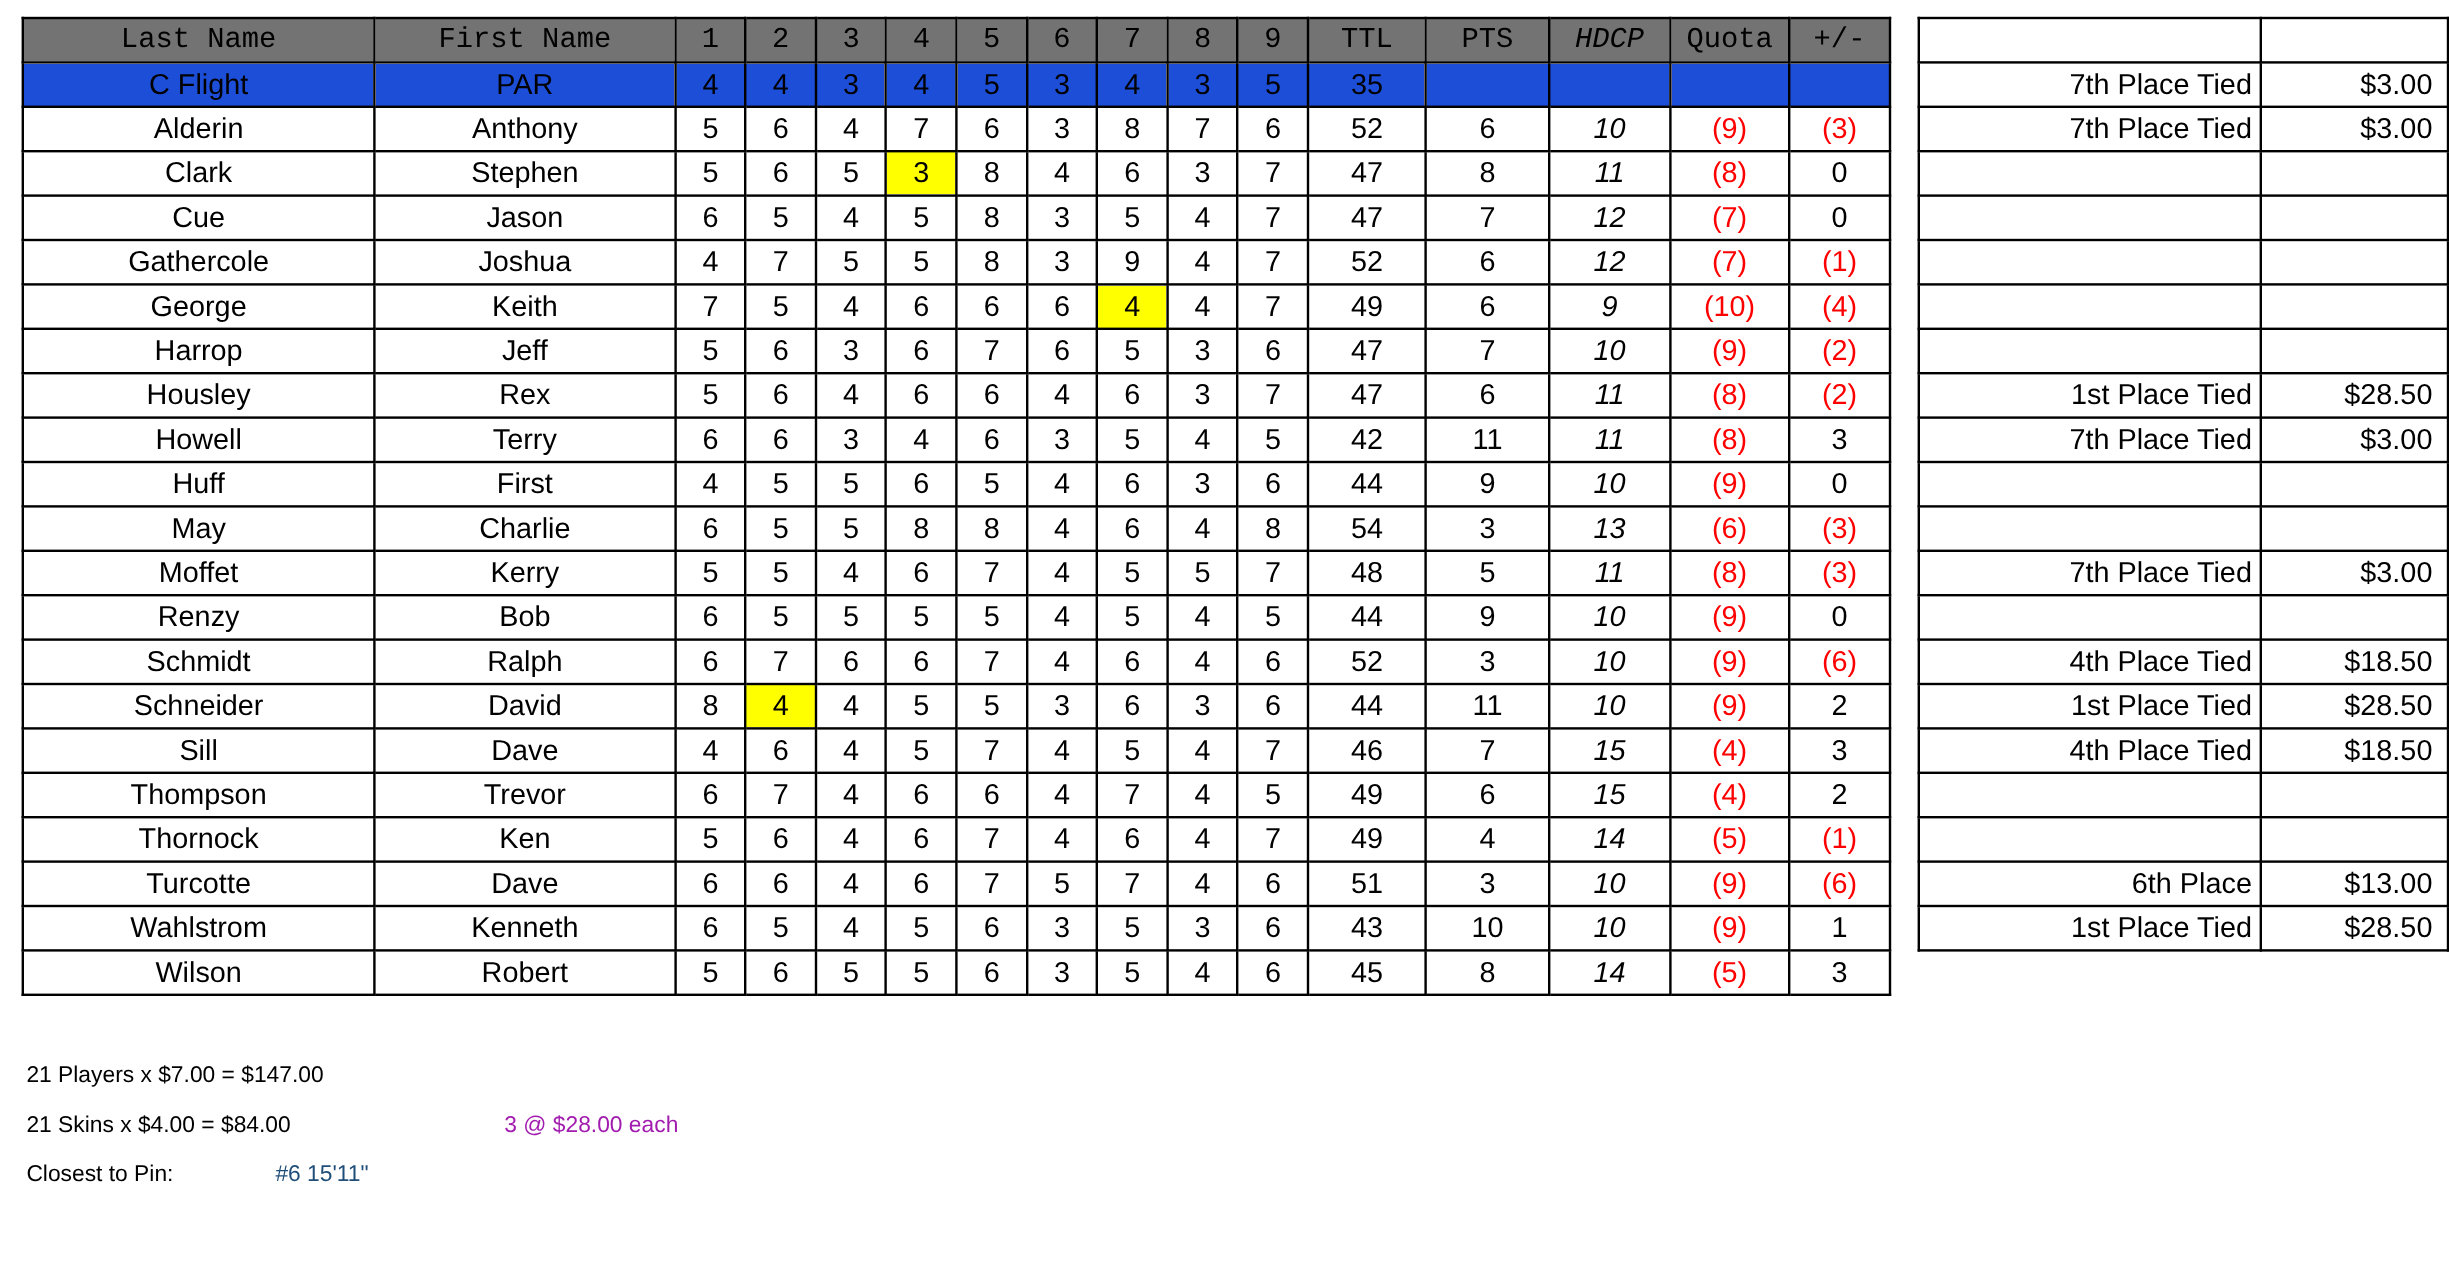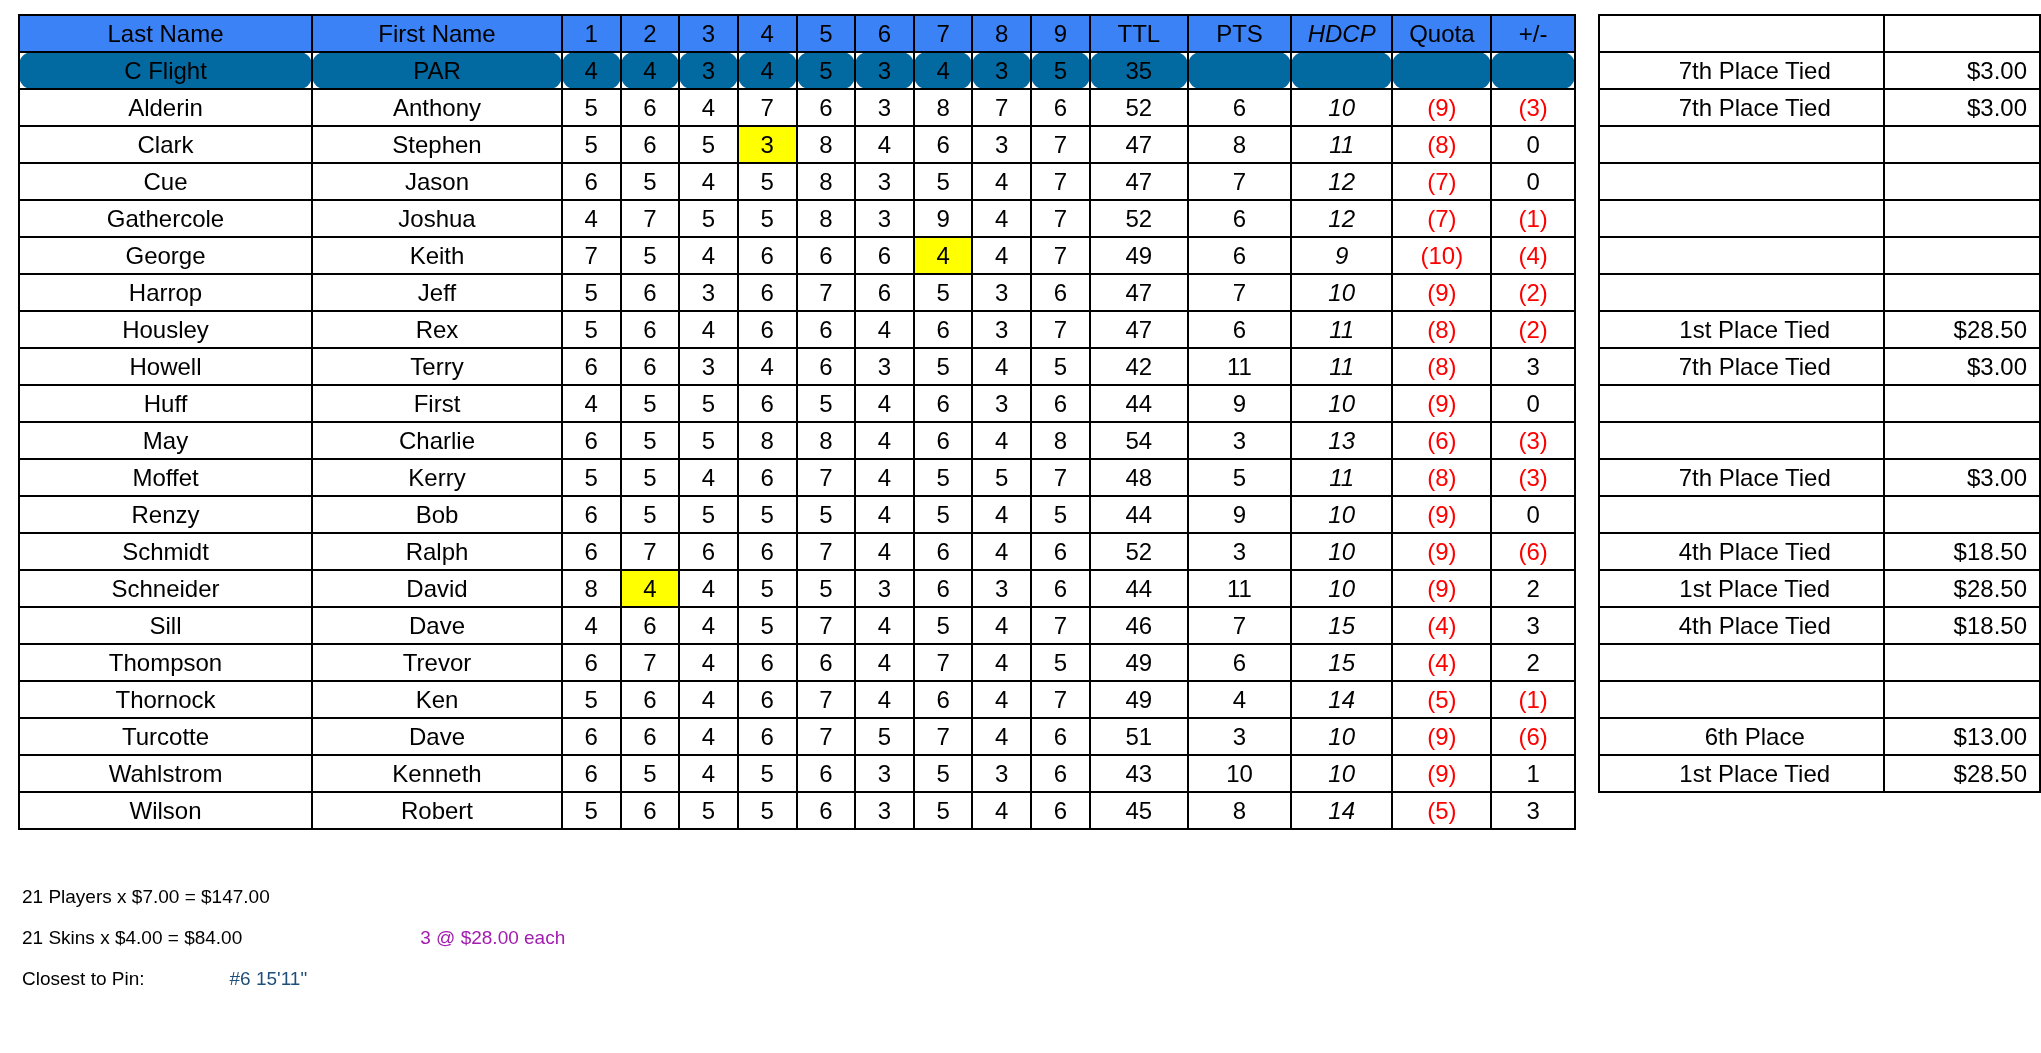--- a/index.html
+++ b/index.html
@@ -37,27 +37,27 @@
     height: 37px;
     box-sizing: border-box;
     font-size: 24px;
     font-weight: normal;
     text-align: center;
     vertical-align: middle;
     white-space: nowrap;
     overflow: hidden;
   }
   .hdr-row td {
-    background: #3b82f6;
+    background: #737373;
     font-weight: bold;
+    font-family: Liberation Mono, monospace;
   }
   .par-row td {
-    background: #0369a1;
+    background: #1d4ed8;
     font-weight: bold;
-    border-radius: 13px;
   }
   td.left {
     text-align: left;
   }
   td.right {
     text-align: right;
   }
   td.ital {
     font-style: italic;
   }
@@ -71,21 +71,21 @@
   .c-first { width: 255px; }
   .c-hole { width: 60px; }
   .c-ttl { width: 100px; }
   .c-pts { width: 105px; }
   .c-hdcp { width: 102px; }
   .c-quota { width: 100px; }
   .c-pm { width: 85px; }
 
   .m-place { width: 290px; }
   .m-money { width: 160px; }
-  .money .m-place-cell { text-align: center; padding-left: 33px; }
+  .money .m-place-cell { text-align: right; padding-left: 33px; }
   .money .m-money-cell { text-align: right; padding-right: 12px; }
   .money .hdr-row td { text-decoration: underline; }
   .money .hdr-row td.no-ul { text-decoration: none; }
   .money td { height: 37px; }
 
   .footer {
     margin-top: 46px;
     padding-left: 4px;
     font-size: 19px;
     line-height: 41px;

